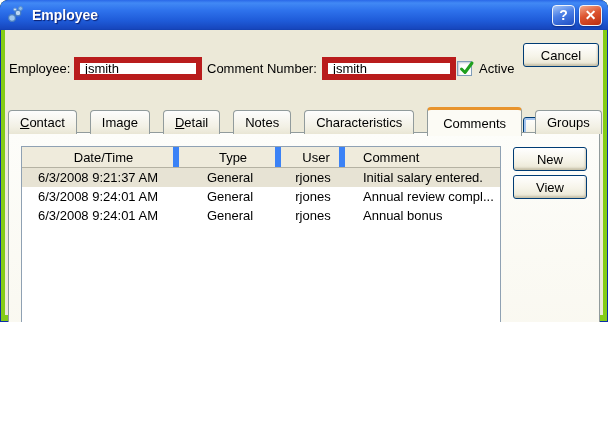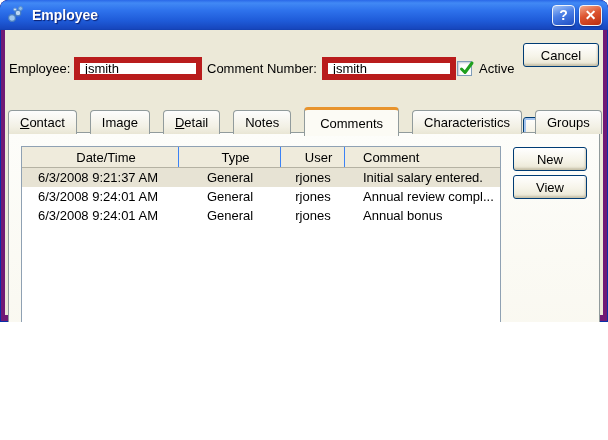--- a/index.html
+++ b/index.html
@@ -1,20 +1,20 @@
 <!DOCTYPE html>
 <html><head>
 <meta charset="utf-8">
 <style>
   html,body { margin:0; padding:0; background:#ffffff; }
   * { box-sizing:border-box; }
 
   .frame {
     position:relative; width:608px; height:322px;
-    background:#701a75;
+    background:#84cc16;
     border-radius:8px 8px 0 0;
     font-family:"Liberation Sans", sans-serif;
     box-shadow: inset 0 0 0 1px #0A2DA8;
     overflow:hidden;
   }
 
   
   .titlebar {
     position:absolute; left:0; top:0; right:0; height:30px;
     border-radius:8px 8px 0 0;
@@ -95,21 +95,21 @@
   }
 
   
   .grid {
     position:absolute; left:12px; top:13px; width:480px; height:272px;
     border:1px solid #8FA1B3; background:#fff; overflow:hidden;
   }
   .grid-header { display:flex; height:21px; background:#EFEBDC; border-bottom:1px solid #B5B2A3; }
   .gh-cell {
     display:flex; align-items:center; justify-content:center;
-    font-size:13px; border-right:1px solid #3b82f6; cursor:default;padding-left:12px;
+    font-size:13px; border-right:6px solid #3b82f6; cursor:default;padding-left:12px;
   }
   .gh-cell:last-child { border-right:none; justify-content:flex-start; padding-left:18px; }
   .col-datetime { width:157px; }
   .col-type     { width:102px; }
   .col-user     { width:64px; }
   .col-comment  { flex:1; min-width:0; }
 
   .grid-row { display:flex; height:19px; align-items:center; font-size:13px; }
   .grid-row.selected { background:#E7E3D4; }
   .gr-cell { overflow:hidden; white-space:nowrap; }
@@ -163,25 +163,25 @@
         </div>
       <div class="tab">
           <span><span class="key"></span><span>Image</span></span>
         </div>
       <div class="tab">
           <span><span class="key">D</span><span>etail</span></span>
         </div>
       <div class="tab">
           <span><span class="key"></span><span>Notes</span></span>
         </div>
+      <div class="tab">
+          <span><span class="key"></span><span>Characteristics</span></span>
+        </div>
       <div class="tab active">
           <span><span class="key"></span><span>Comments</span></span>
-        </div>
-      <div class="tab">
-          <span><span class="key"></span><span>Characteristics</span></span>
         </div>
       <div class="tab">
           <span><span class="key"></span><span>Groups</span></span>
         </div>
     </div>
 
     <div class="panel">
 
       <div class="grid">
         <div class="grid-header">

